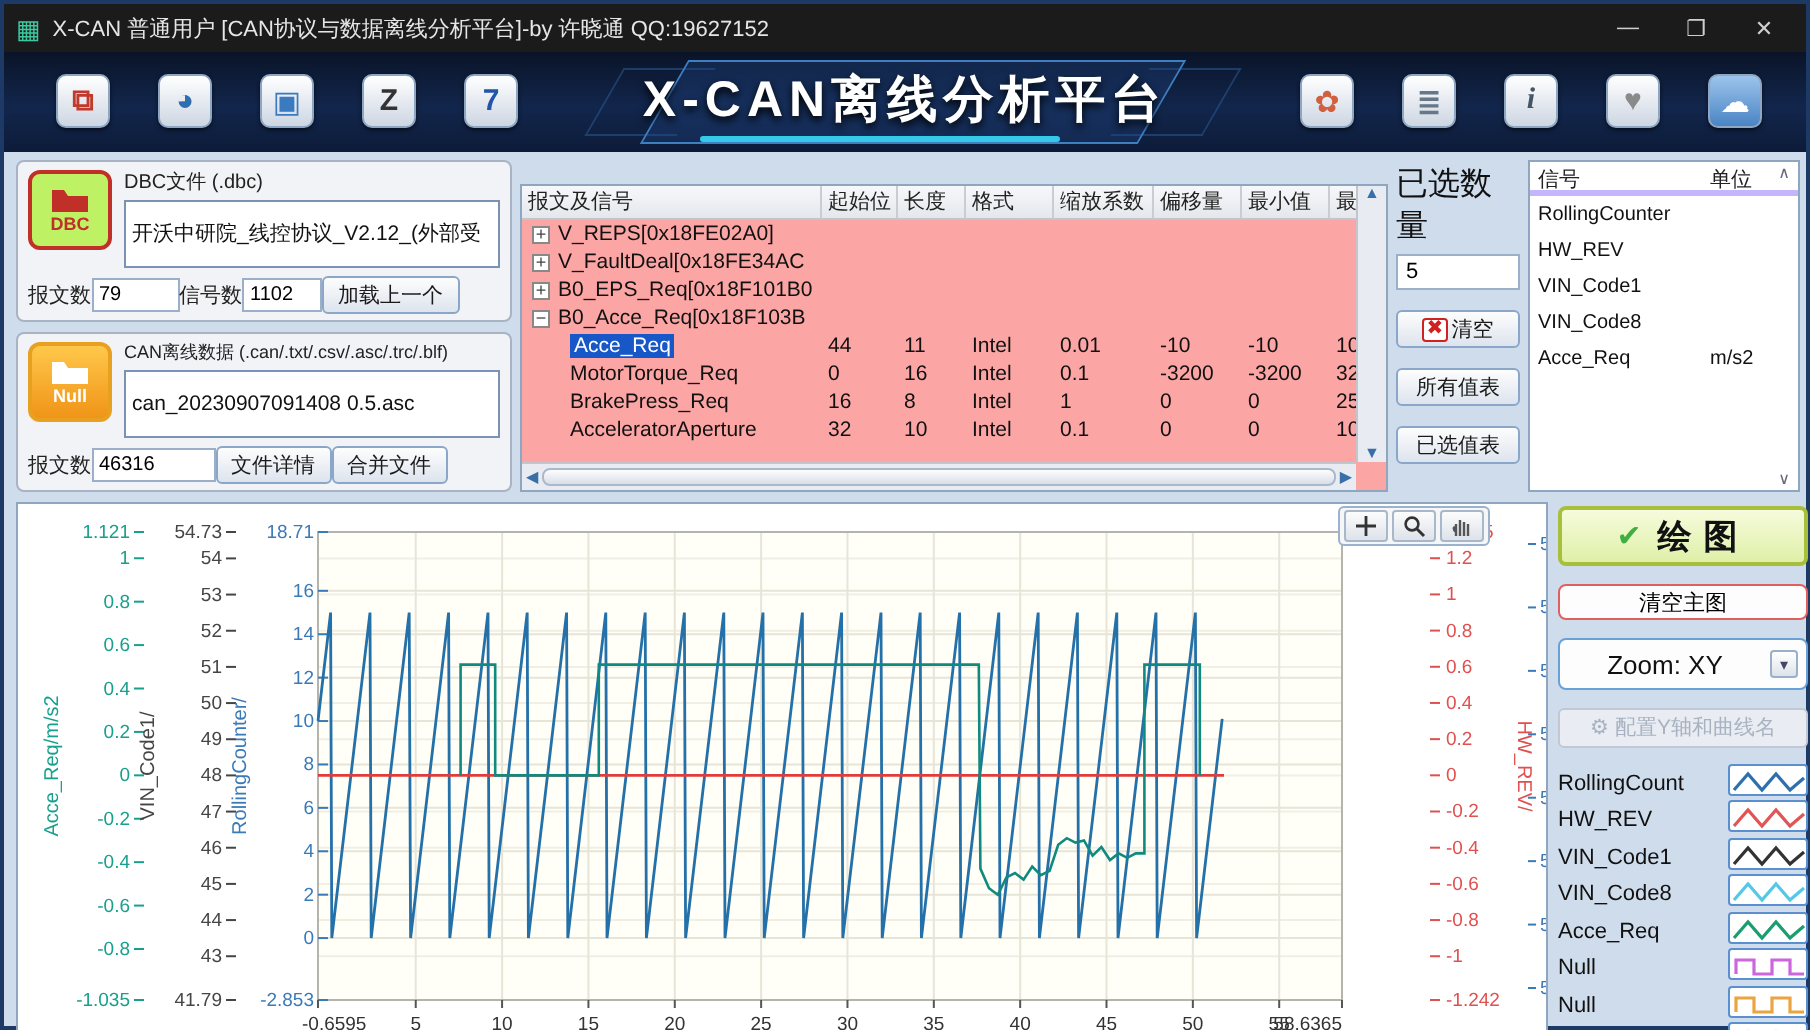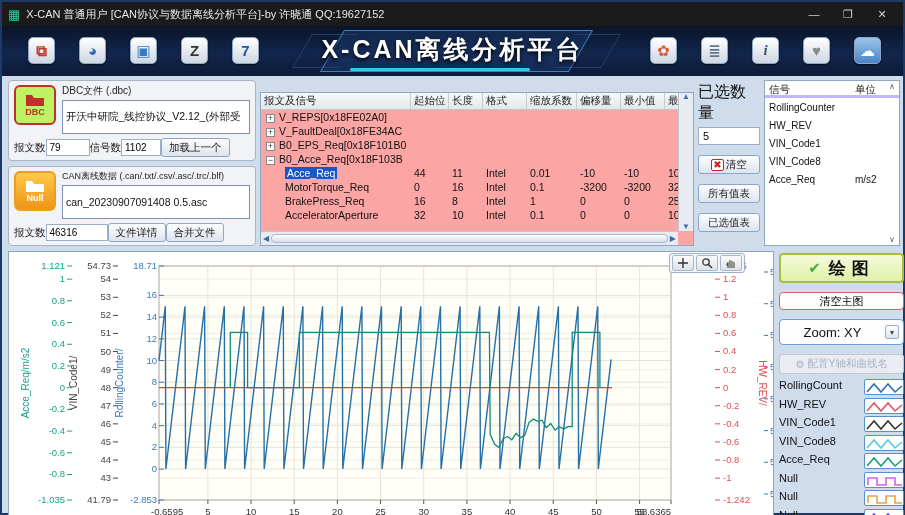--- a/index.html
+++ b/index.html
@@ -85,21 +85,21 @@
   
   .ctrl-panel { flex:1; display:flex; flex-direction:column; padding-top:2px; }
   .draw-btn { height:30px; border:2px solid #a8bf3c; border-radius:4px; background:linear-gradient(180deg,#f6fbdc,#dff0a8); display:flex; align-items:center; justify-content:center; gap:8px; font-size:17px; font-weight:bold; color:#111; letter-spacing:6px; }
   .draw-check { color:#3faf3f; font-size:15px; letter-spacing:0; }
   .clear-main-btn { height:18px; margin-top:9px; border:1px solid #e06060; border-radius:4px; background:#fdfdfd; font-size:11px; display:flex; align-items:center; justify-content:center; }
   .zoom-select { height:26px; margin-top:9px; border:1px solid #6aa0d8; border-radius:4px; background:#fdfdfd; display:flex; align-items:center; position:relative; }
   .zoom-text { flex:1; text-align:center; font-size:13px; color:#111; }
   .zoom-dd { width:14px; height:14px; border:1px solid #9ab0c8; border-radius:2px; background:linear-gradient(180deg,#fff,#dde3ea); font-size:8px; color:#446; display:flex; align-items:center; justify-content:center; margin-right:4px; }
   .cfg-btn { height:20px; margin-top:9px; border:1px solid #c0c8d4; border-radius:3px; background:#e9edf3; color:#a8b2c0; font-size:10.5px; display:flex; align-items:center; justify-content:center; gap:3px; }
   .legend { margin-top:5px; display:flex; flex-direction:column; gap:0; }
-  .leg-row { display:flex; align-items:flex-start; justify-content:space-between; height:18.5px;gap:22px; }
+  .leg-row { display:flex; align-items:flex-end; justify-content:space-between; height:18.5px;gap:22px; }
   .leg-label { font-size:11px; color:#111; white-space:nowrap; overflow:hidden; }
   .leg-wave { width:40px; height:16px; background:#fff; border:1px solid #5a8fd0; border-radius:2px; flex:0 0 auto; }
 </style>
 </head>
 <body>
 
 <div class="window">
 
   <div class="titlebar">
     <span class="app-logo">▦</span>

